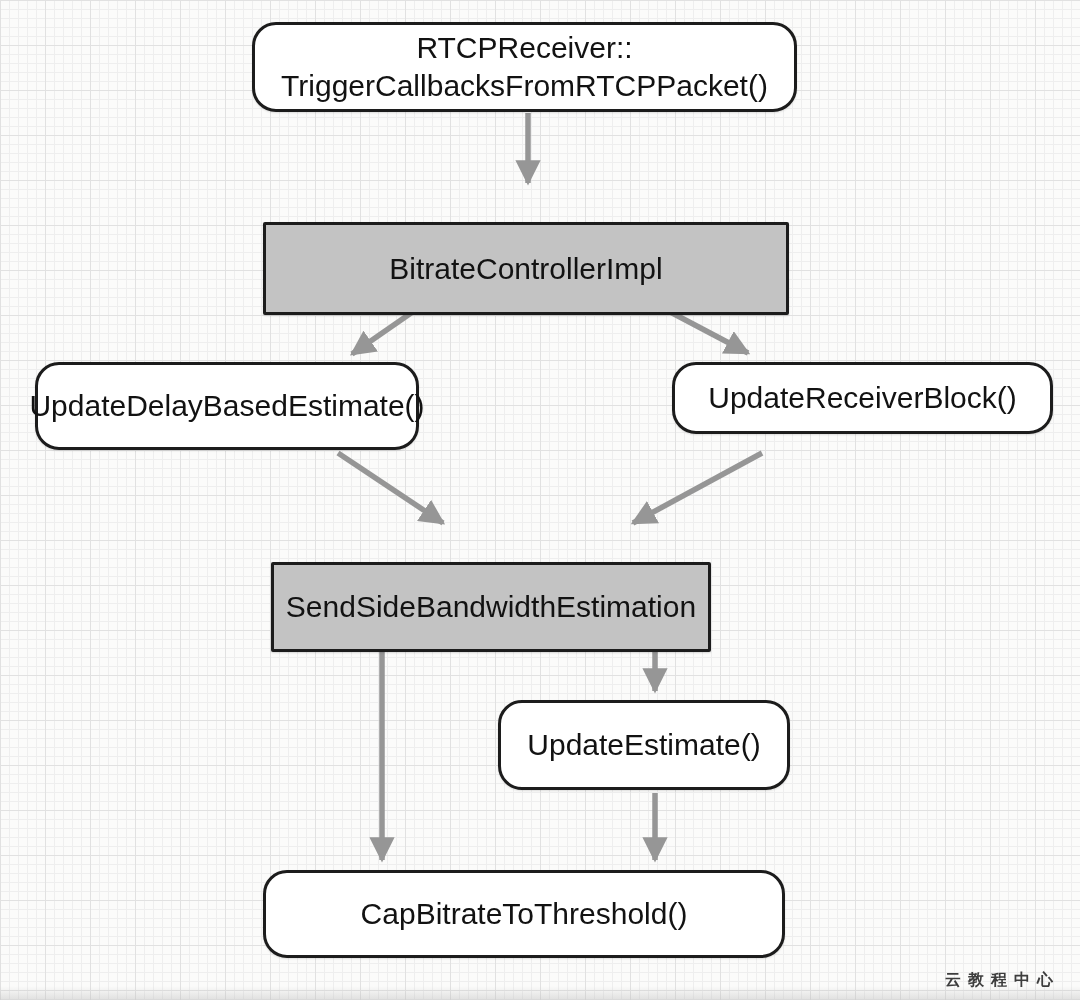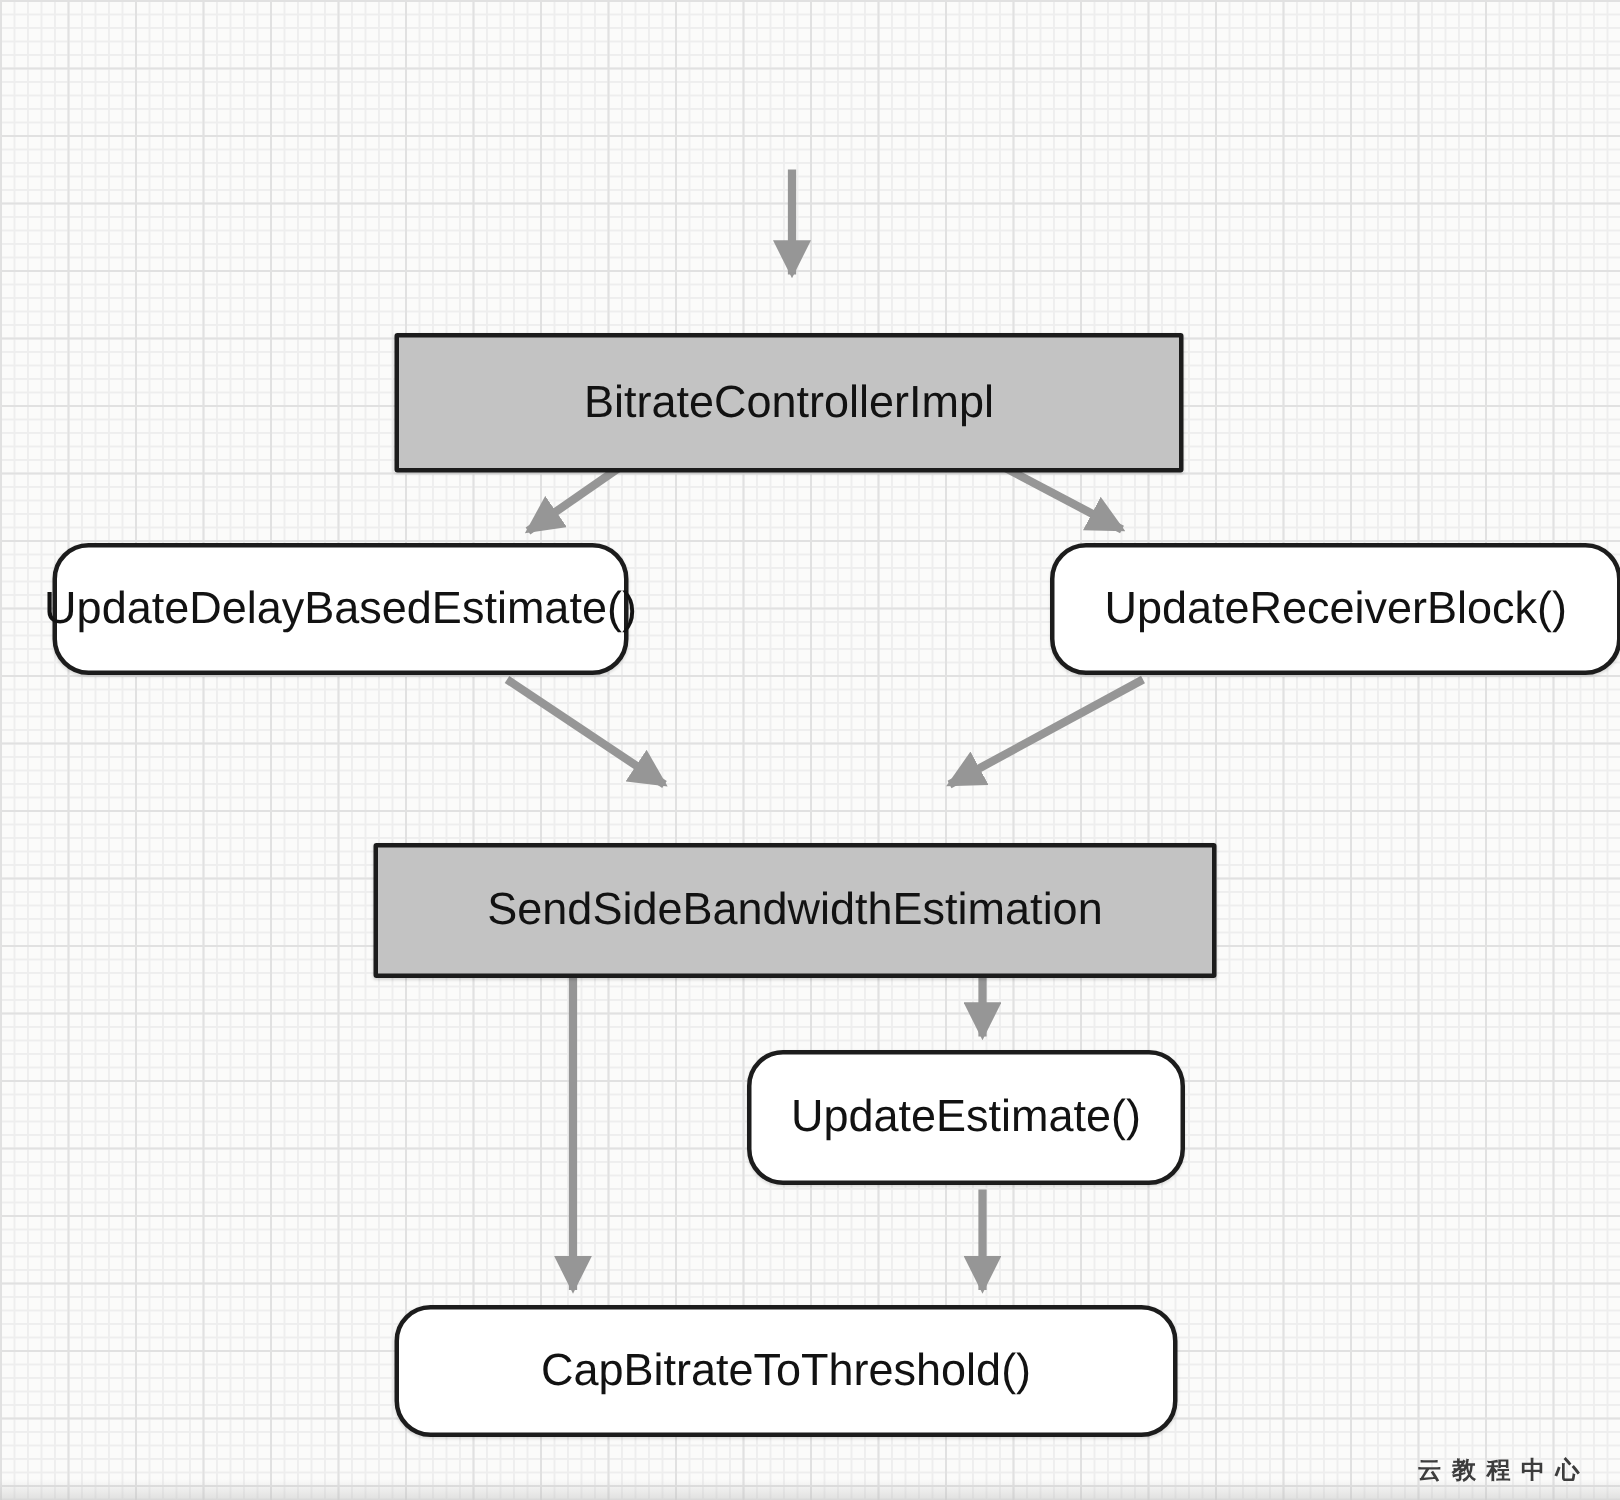--- a/index.html
+++ b/index.html
@@ -52,22 +52,22 @@
     background: #c3c3c3;
     border: 3px solid #1c1c1c;
     border-radius: 2px;
     box-shadow: 0 1px 2px rgba(0,0,0,0.15);
     margin-top: 32px;
   }
   
   .n-rtcp      { left: 252px; top: 22px;  width: 545px; height: 90px; }
   .n-bitrate   { left: 263px; top: 190px; width: 526px; height: 93px; }
   .n-delay     { left: 35px;  top: 362px; width: 384px; height: 88px; }
-  .n-recvblock { left: 700px; top: 362px; width: 381px; height: 88px; }
-  .n-sendside  { left: 249px; top: 530px; width: 562px; height: 90px; }
+  .n-recvblock { left: 672px; top: 362px; width: 381px; height: 72px; }
+  .n-sendside  { left: 271px; top: 530px; width: 440px; height: 90px; }
   .n-updest    { left: 498px; top: 700px; width: 292px; height: 90px; }
   .n-cap       { left: 263px; top: 870px; width: 522px; height: 88px; }
 
   .watermark-main {
     position: absolute;
     z-index: 3;
     right: 20px;
     top: 940px;
     font-size: 30px;
     font-weight: bold;
@@ -113,20 +113,24 @@
       <path d="M 450 286 L 352 354" marker-end="url(#arrowhead)"></path>
       <path d="M 621 286 L 748 353" marker-end="url(#arrowhead)"></path>
       <path d="M 338 453 L 443 523" marker-end="url(#arrowhead)"></path>
       <path d="M 762 453 L 633 523" marker-end="url(#arrowhead)"></path>
       <path d="M 382 622 L 382 860" marker-end="url(#arrowhead)"></path>
       <path d="M 655 622 L 655 691" marker-end="url(#arrowhead)"></path>
       <path d="M 655 793 L 655 860" marker-end="url(#arrowhead)"></path>
     </g>
   </svg>
 
+  <div class="node rounded-white n-rtcp">
+    <span class="label">RTCPReceiver::
+TriggerCallbacksFromRTCPPacket()</span>
+  </div>
 
   <div class="node rect-gray n-bitrate">
     <span class="label">BitrateControllerImpl</span>
   </div>
 
   <div class="node rounded-white n-delay">
     <span class="label">UpdateDelayBasedEstimate()</span>
   </div>
 
   <div class="node rounded-white n-recvblock">

